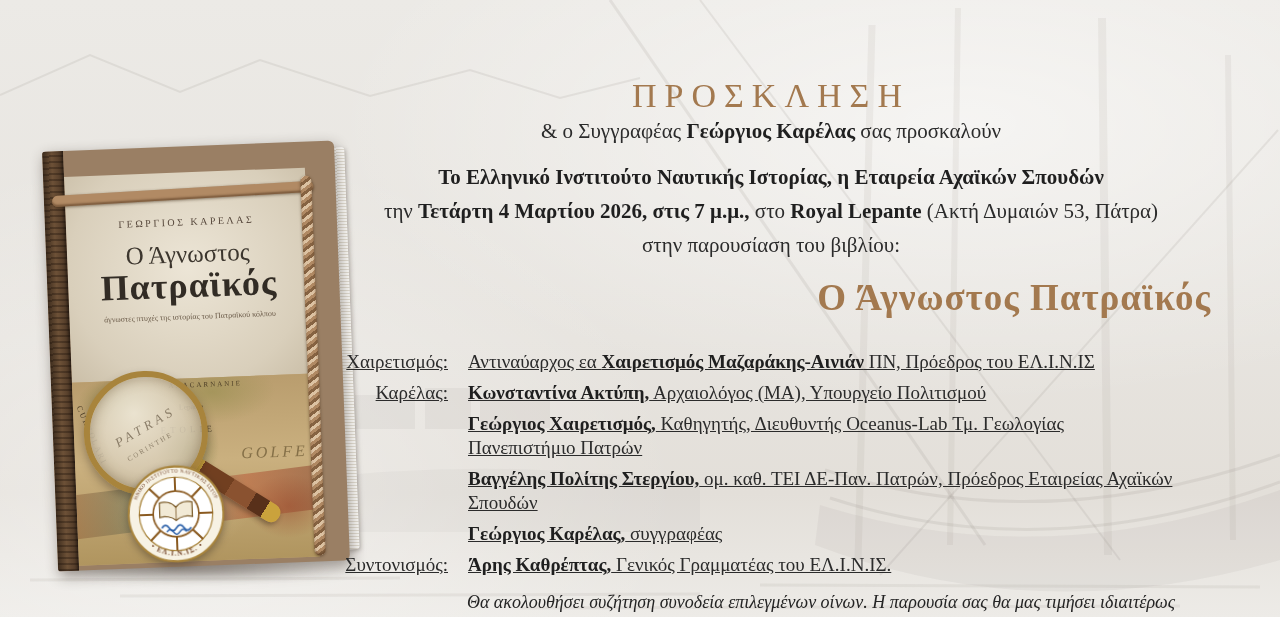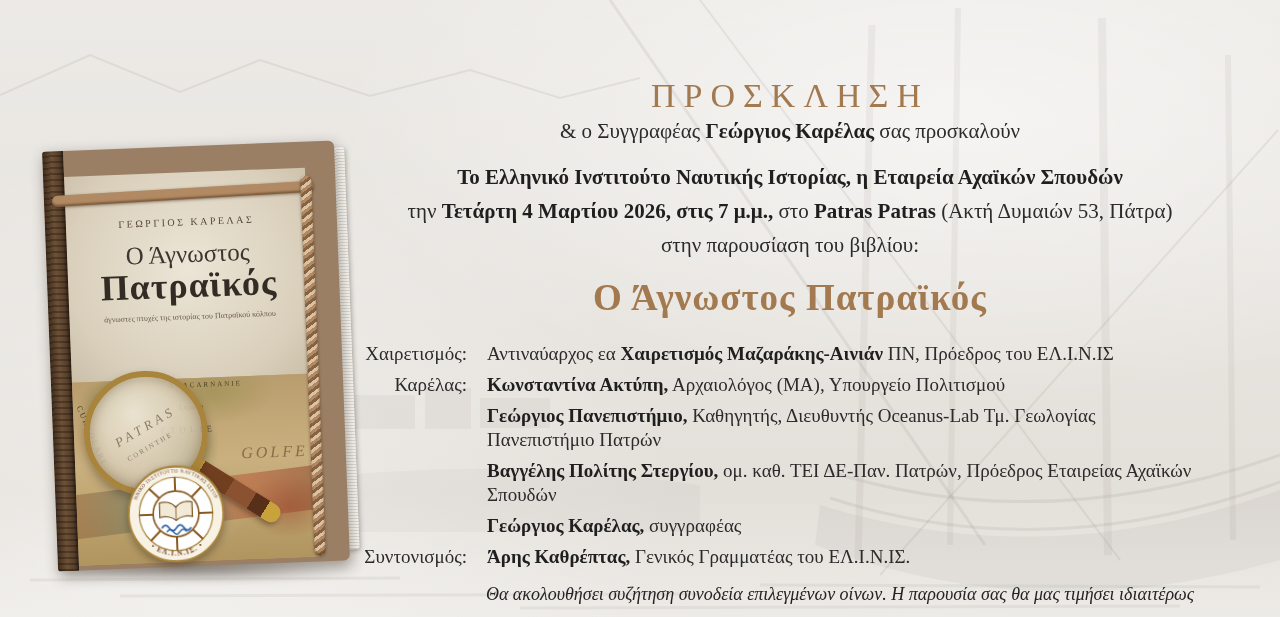--- a/index.html
+++ b/index.html
@@ -8,29 +8,29 @@
     background:
       radial-gradient(900px 400px at 75% 20%, rgba(255,255,255,.55), transparent 70%),
       radial-gradient(700px 500px at 15% 80%, rgba(255,255,255,.4), transparent 70%),
       linear-gradient(180deg, #eceae6 0%, #e7e4df 55%, #e3dfd9 80%, #edebe7 100%);
     font-family:"Liberation Serif","DejaVu Serif",serif;
     color:#2b2b2b;
   }
   .etching { position:absolute; inset:0; z-index:0; }
 
   
-  .content { position:absolute; left:350px; top:0; width:880px; text-align:center; z-index:3; }
+  .content { position:absolute; left:331px; top:0; width:880px; text-align:center; z-index:3; }
   .heading { margin-top:78px; font-size:34px; line-height:36px; letter-spacing:8px; color:#a3794f; }
   .line { font-size:21px; line-height:34px; white-space:pre-wrap; }
   .line b, .s-content b { font-weight:700; color:#1f1f1f; }
   .line.first { margin-top:12px; font-weight:700; color:#1f1f1f; }
-  .booktitle { margin-top:14px; font-size:37px; line-height:44px; font-weight:700; color:#a3794f; letter-spacing:1px; }
+  .booktitle { margin-top:14px; font-size:37px; line-height:44px; font-weight:700; color:#a3794f; letter-spacing:1px;text-align:right; }
   .speakers {
-    margin-top:22px; display:grid; grid-template-columns:117px 733px; column-gap:20px; row-gap:7px;
-    font-size:19px; line-height:24px; text-align:left;
+    margin-top:30px; display:grid; grid-template-columns:117px 733px; column-gap:20px; row-gap:7px;
+    font-size:19px; line-height:24px; text-align:left;text-decoration:underline;
   }
   .s-label { text-align:right; }
   .s-content { white-space:pre-wrap; }
   .wrap2 { display:block; }
   .footer { margin-top:13px; padding-left:100px; font-style:italic; font-size:18px; line-height:24px; color:#242424; }
 
   
   .book-wrap { position:absolute; left:50px; top:146px; width:300px; height:426px; z-index:2; }
   .book-shadow { position:absolute; left:-14px; top:408px; width:340px; height:30px;
     background:radial-gradient(ellipse at center, rgba(60,50,40,.38), transparent 65%); filter:blur(4px); }
@@ -185,31 +185,31 @@
           <text font-size="8.5" font-weight="bold" fill="#6b3a1e" letter-spacing="1.5"><textPath href="#arc-bottom" startOffset="50%" text-anchor="middle">• ΕΛ.Ι.Ν.ΙΣ. •</textPath></text>
         </svg>
       </div>
     </div>
   </div>
 
   <div class="content">
     <div class="heading">ΠΡΟΣΚΛΗΣΗ</div>
     <div class="line"><span>&amp; ο Συγγραφέας </span><b>Γεώργιος Καρέλας</b><span> σας προσκαλούν</span></div>
     <div class="line first">Το Ελληνικό Ινστιτούτο Ναυτικής Ιστορίας, η Εταιρεία Αχαϊκών Σπουδών</div>
-    <div class="line"><span>την </span><b>Τετάρτη 4 Μαρτίου 2026, στις 7 μ.μ.,</b><span> στο </span><b>Patras Patras</b><span> (Ακτή Δυμαιών 53, Πάτρα)</span></div>
+    <div class="line"><span>την </span><b>Τετάρτη 4 Μαρτίου 2026, στις 7 μ.μ.,</b><span> στο </span><b>Royal Lepante</b><span> (Ακτή Δυμαιών 53, Πάτρα)</span></div>
     <div class="line">στην παρουσίαση του βιβλίου:</div>
     <div class="booktitle">Ο Άγνωστος Πατραϊκός</div>
 
     <div class="speakers">
       <div class="s-label">Χαιρετισμός:</div>
       <div class="s-content"><span>Αντιναύαρχος εα </span><b>Χαιρετισμός Μαζαράκης-Αινιάν</b><span> ΠΝ, Πρόεδρος του ΕΛ.Ι.Ν.ΙΣ</span></div>
       <div class="s-label">Καρέλας:</div>
       <div class="s-content"><b>Κωνσταντίνα Ακτύπη,</b><span> Αρχαιολόγος (ΜΑ), Υπουργείο Πολιτισμού</span></div>
       <div class="s-label"></div>
-      <div class="s-content"><b>Γεώργιος Πανεπιστήμιο,</b><span> Καθηγητής, Διευθυντής Oceanus-Lab Τμ. Γεωλογίας</span><span class="wrap2">Πανεπιστήμιο Πατρών</span></div>
+      <div class="s-content"><b>Γεώργιος Χαιρετισμός,</b><span> Καθηγητής, Διευθυντής Oceanus-Lab Τμ. Γεωλογίας</span><span class="wrap2">Πανεπιστήμιο Πατρών</span></div>
       <div class="s-label"></div>
       <div class="s-content"><b>Βαγγέλης Πολίτης Στεργίου,</b><span> ομ. καθ. ΤΕΙ ΔΕ-Παν. Πατρών, Πρόεδρος Εταιρείας Αχαϊκών</span><span class="wrap2">Σπουδών</span></div>
       <div class="s-label"></div>
       <div class="s-content"><b>Γεώργιος Καρέλας,</b><span> συγγραφέας</span></div>
       <div class="s-label">Συντονισμός:</div>
       <div class="s-content"><b>Άρης Καθρέπτας,</b><span> Γενικός Γραμματέας του ΕΛ.Ι.Ν.ΙΣ.</span></div>
     </div>
 
     <div class="footer">Θα ακολουθήσει συζήτηση συνοδεία επιλεγμένων οίνων. Η παρουσία σας θα μας τιμήσει ιδιαιτέρως</div>
   </div>

